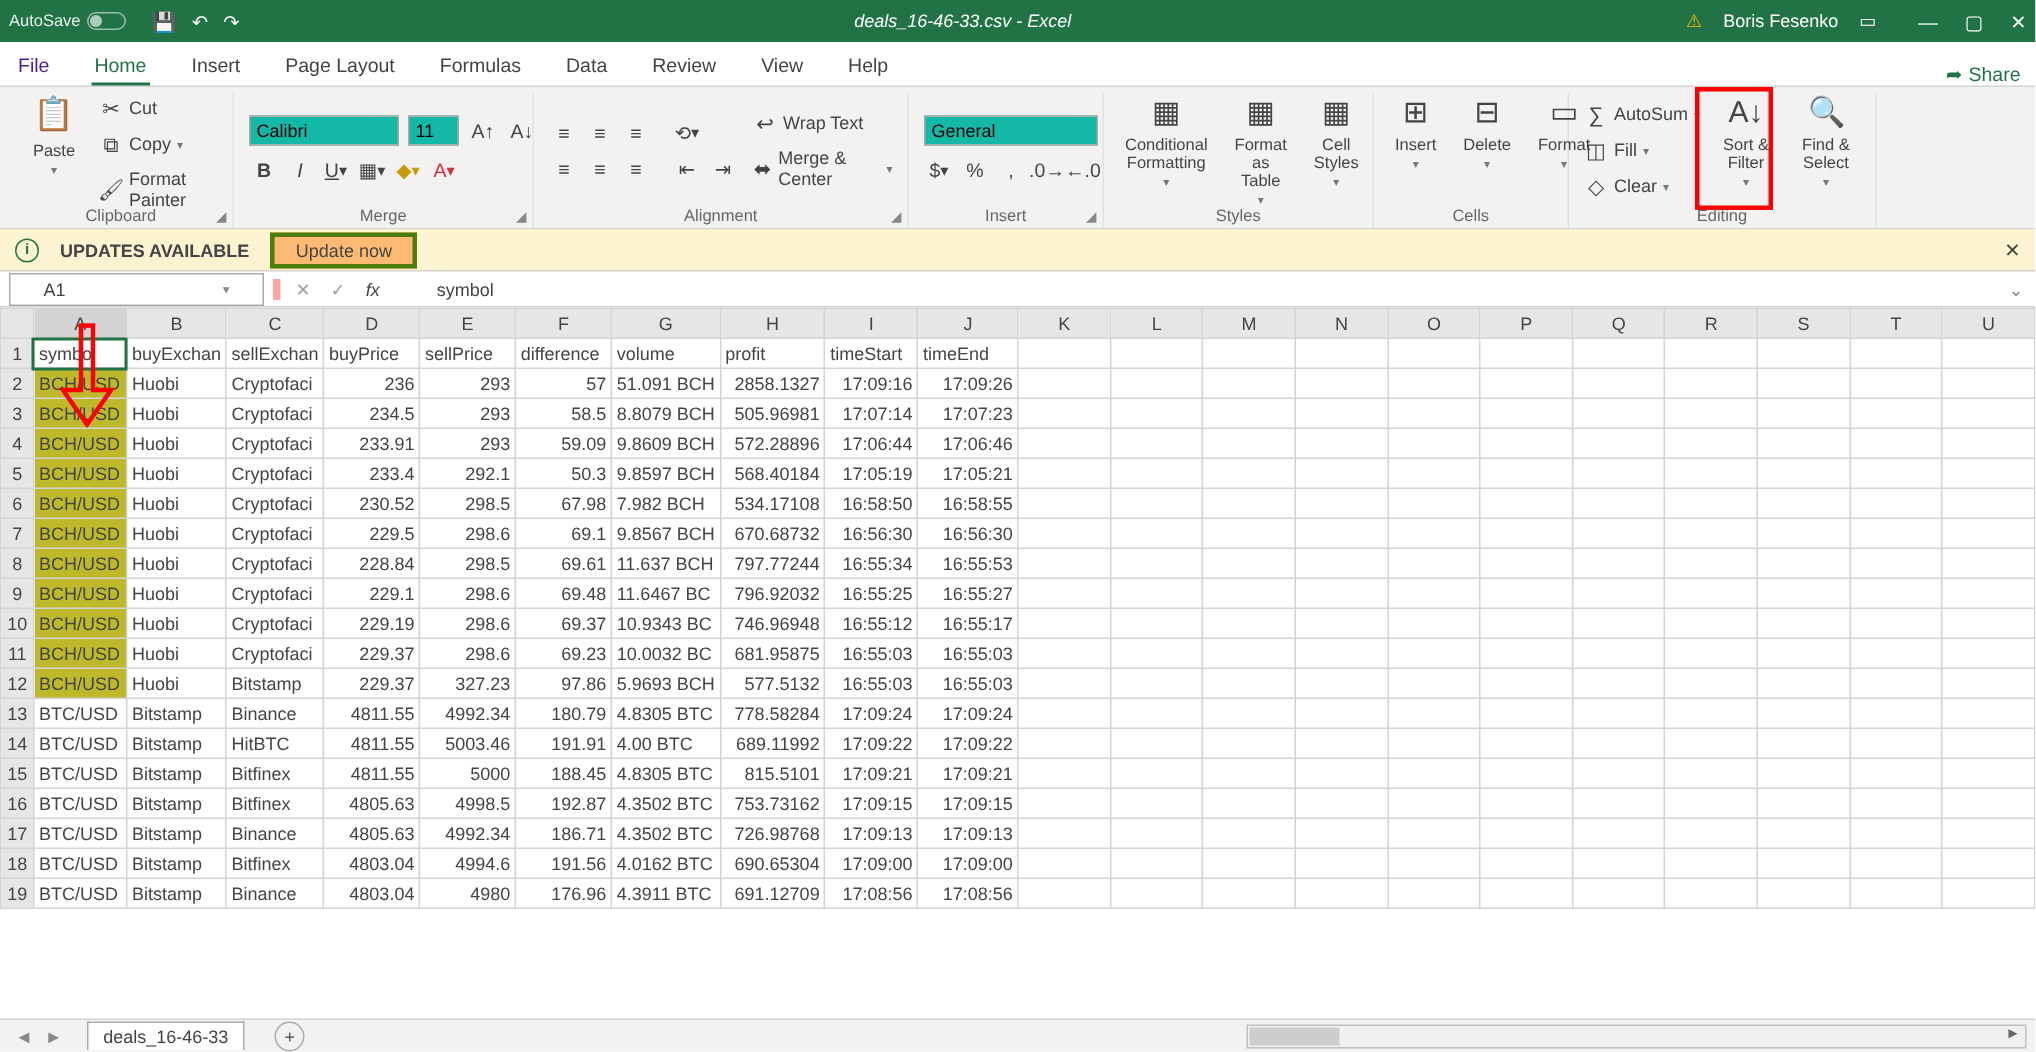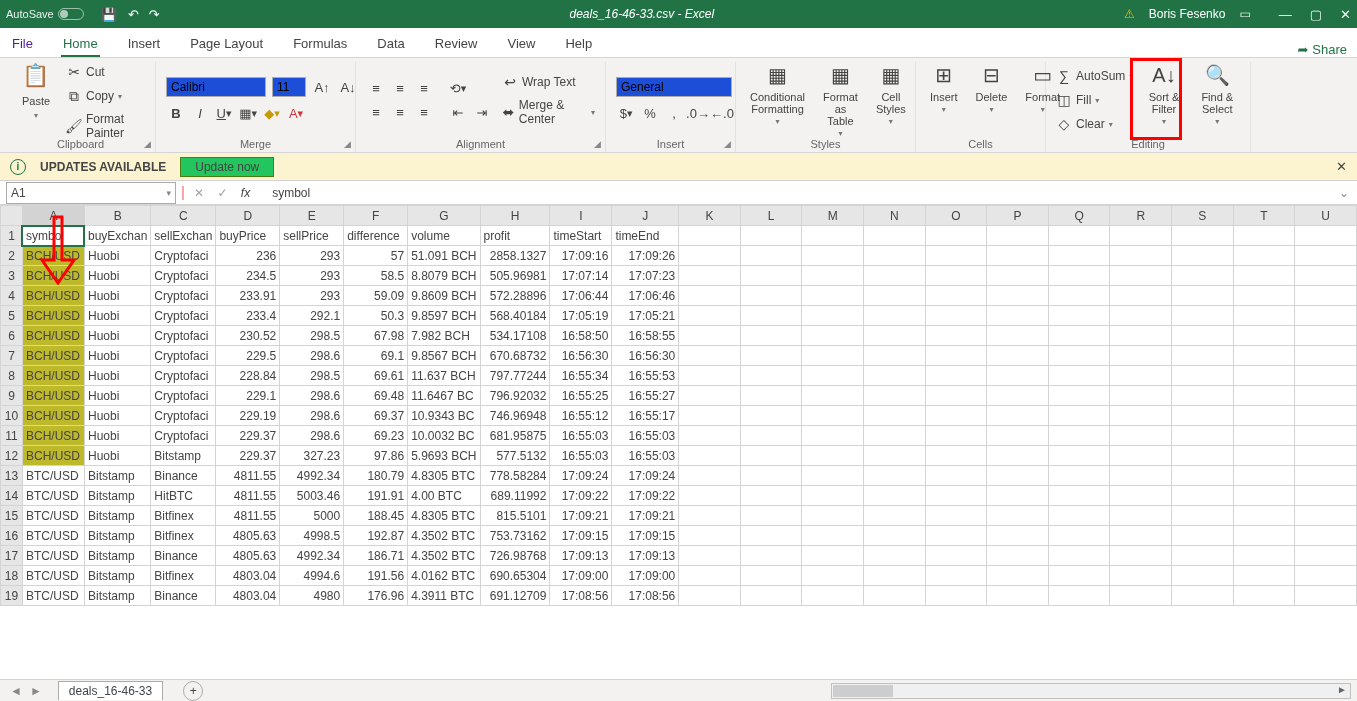--- a/index.html
+++ b/index.html
@@ -30,38 +30,38 @@
 .group-label { position:absolute; bottom:2px; left:0; right:0; text-align:center; font-size:11px; color:#666;}
 .dlg { position:absolute; bottom:3px; right:4px; font-size:9px; color:#888;}
 .grow { flex:1; display:flex; gap:10px;}
 .col { display:flex; flex-direction:column; justify-content:center; gap:4px;}
 .row { display:flex; align-items:center; gap:6px;}
 .btn-s { font-size:12px; color:#444; display:flex; align-items:center; gap:4px; padding:2px 0; cursor:pointer;}
 .btn-big { display:flex; flex-direction:column; align-items:center; font-size:11px; gap:3px; padding:2px 4px; cursor:pointer; line-height:1.1; text-align:center;}
 .icon { width:16px; height:16px; display:inline-flex; align-items:center; justify-content:center; font-size:14px;}
 .icon-lg { width:24px; height:24px; font-size:20px;}
 .icon-xl { width:32px; height:28px; font-size:22px;}
-.sel { height:20px; border:1px solid #ababab; background:#1d4ed8; font-size:12px; padding:0 4px;}
+.sel { height:20px; border:1px solid #ababab; background:#14b8a6; font-size:12px; padding:0 4px;}
 .toolbar-row { display:flex; gap:4px;}
 .tool { width:20px; height:20px; display:flex; align-items:center; justify-content:center; font-size:13px; cursor:pointer;}
 .dd::after { content:" ▾"; font-size:8px; color:#777;}
 
 .highlight-box { border:3px solid #ff0000; position:absolute;}
 
 
 .update { height:28px; background:#fcf3d0; border-bottom:1px solid #d4d4d4; display:flex; align-items:center; padding:0 10px; gap:14px; font-size:12px;}
 .info-ic { width:16px; height:16px; border:1.5px solid #217346; border-radius:50%; color:#217346; display:flex; align-items:center; justify-content:center; font-size:10px; font-weight:bold;}
 .update .title { font-weight:bold; color:#444;}
-.update-btn { border:1px solid #4d7c0f; padding:2px 14px; background:#22c55e; cursor:pointer;}
+.update-btn { border:3px solid #4d7c0f; padding:2px 14px; background:#fdba74; cursor:pointer;}
 .close-x { margin-left:auto; font-size:13px; color:#444; cursor:pointer;}
 
 
 .fbar { height:24px; display:flex; align-items:center; border-bottom:1px solid #d4d4d4; font-size:12px;}
-.namebox { width:170px; height:22px; border:1px solid #ababab; margin:0 6px; padding:0 4px; display:flex; align-items:center; justify-content:space-between;}
-.fx-area { display:flex; align-items:center; gap:12px; padding:0 10px; border-left:2px solid #fca5a5; flex:1;}
+.namebox { width:170px; height:22px; border:1px solid #ababab; margin:0 6px; padding:0 22px; display:flex; align-items:center; justify-content:space-between;}
+.fx-area { display:flex; align-items:center; gap:28px; padding:0 10px; border-left:5px solid #fca5a5; flex:1;}
 .fx-area .ops span { color:#a0a0a0; margin-right:10px;}
 .fx-input { flex:1;}
 
 
 .arrow { position:absolute; left:38px; top:215px; z-index:100; pointer-events:none;}
 
 
 .grid-wrap { position:relative; height: calc(701px - 28px - 30px - 95px - 28px - 24px - 22px); overflow:hidden;}
 .grid { border-collapse:collapse; table-layout:fixed; }
 .grid th, .grid td { border:1px solid #d4d4d4; font-size:12px; height:20px; padding:0 3px; white-space:nowrap; overflow:hidden;}

